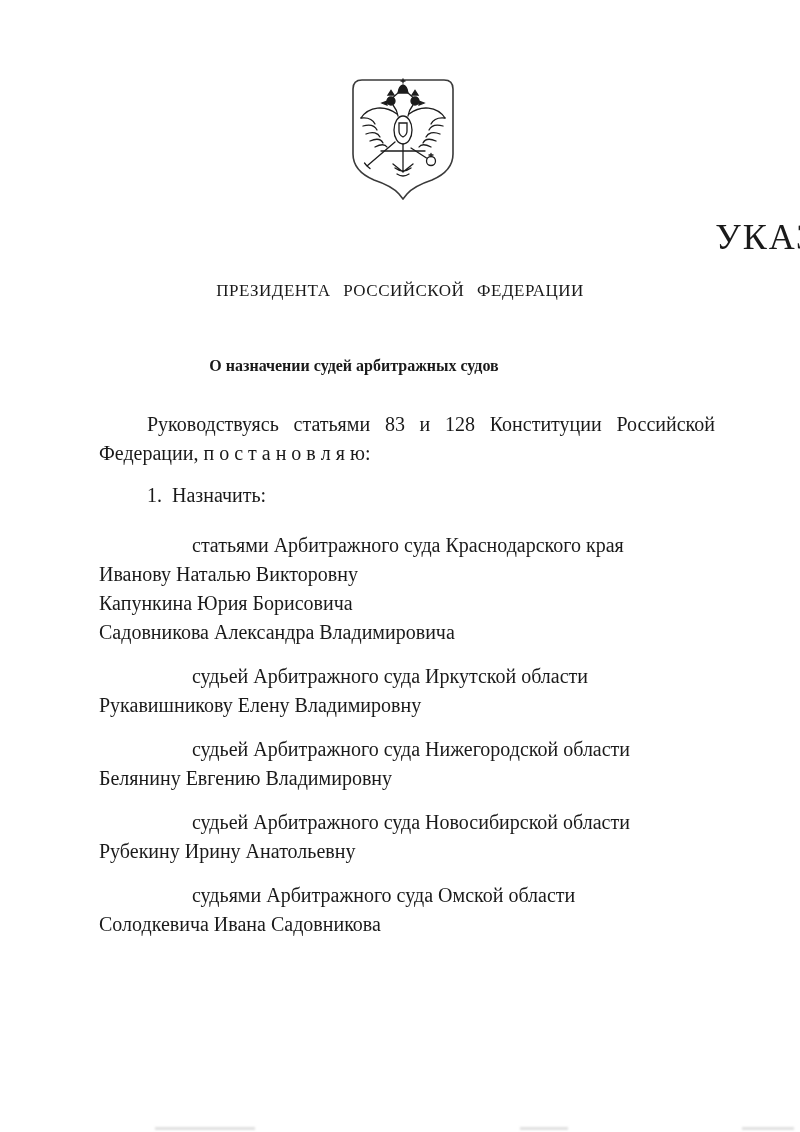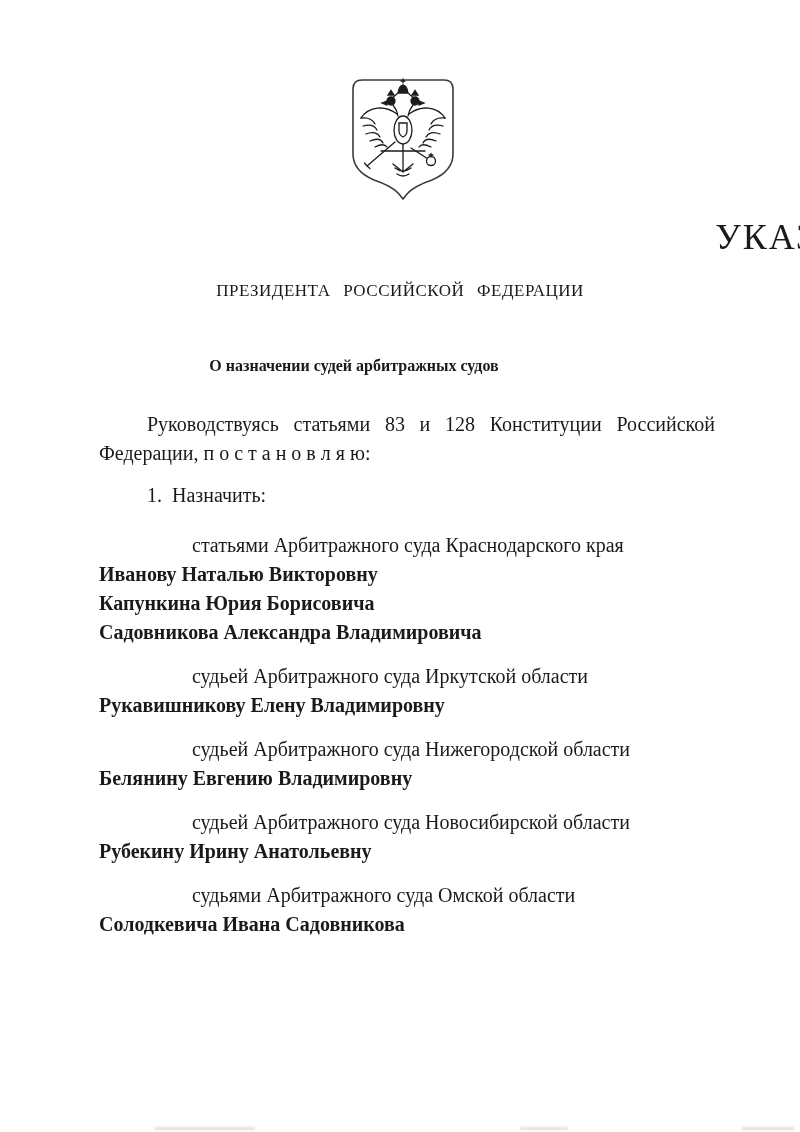--- a/index.html
+++ b/index.html
@@ -54,21 +54,21 @@
     text-indent:48px;
     margin:0 0 13px 0;
   }
   .appoint-item{
     text-indent:48px;
     white-space:pre-wrap;
     margin:0 0 21px 0;
   }
   .group{margin:0 0 15px 0;}
   .court{text-indent:93px;}
-  .name{text-indent:0;font-weight:bold;}
+  .name{text-indent:0;}
   
   .cutoff{
     position:absolute;
     height:3px;
     top:1127px;
     background:#cfcfcf;
     filter:blur(1.2px);
     opacity:0.65;
   }
   .cutoff.c1{left:155px;width:100px;}

